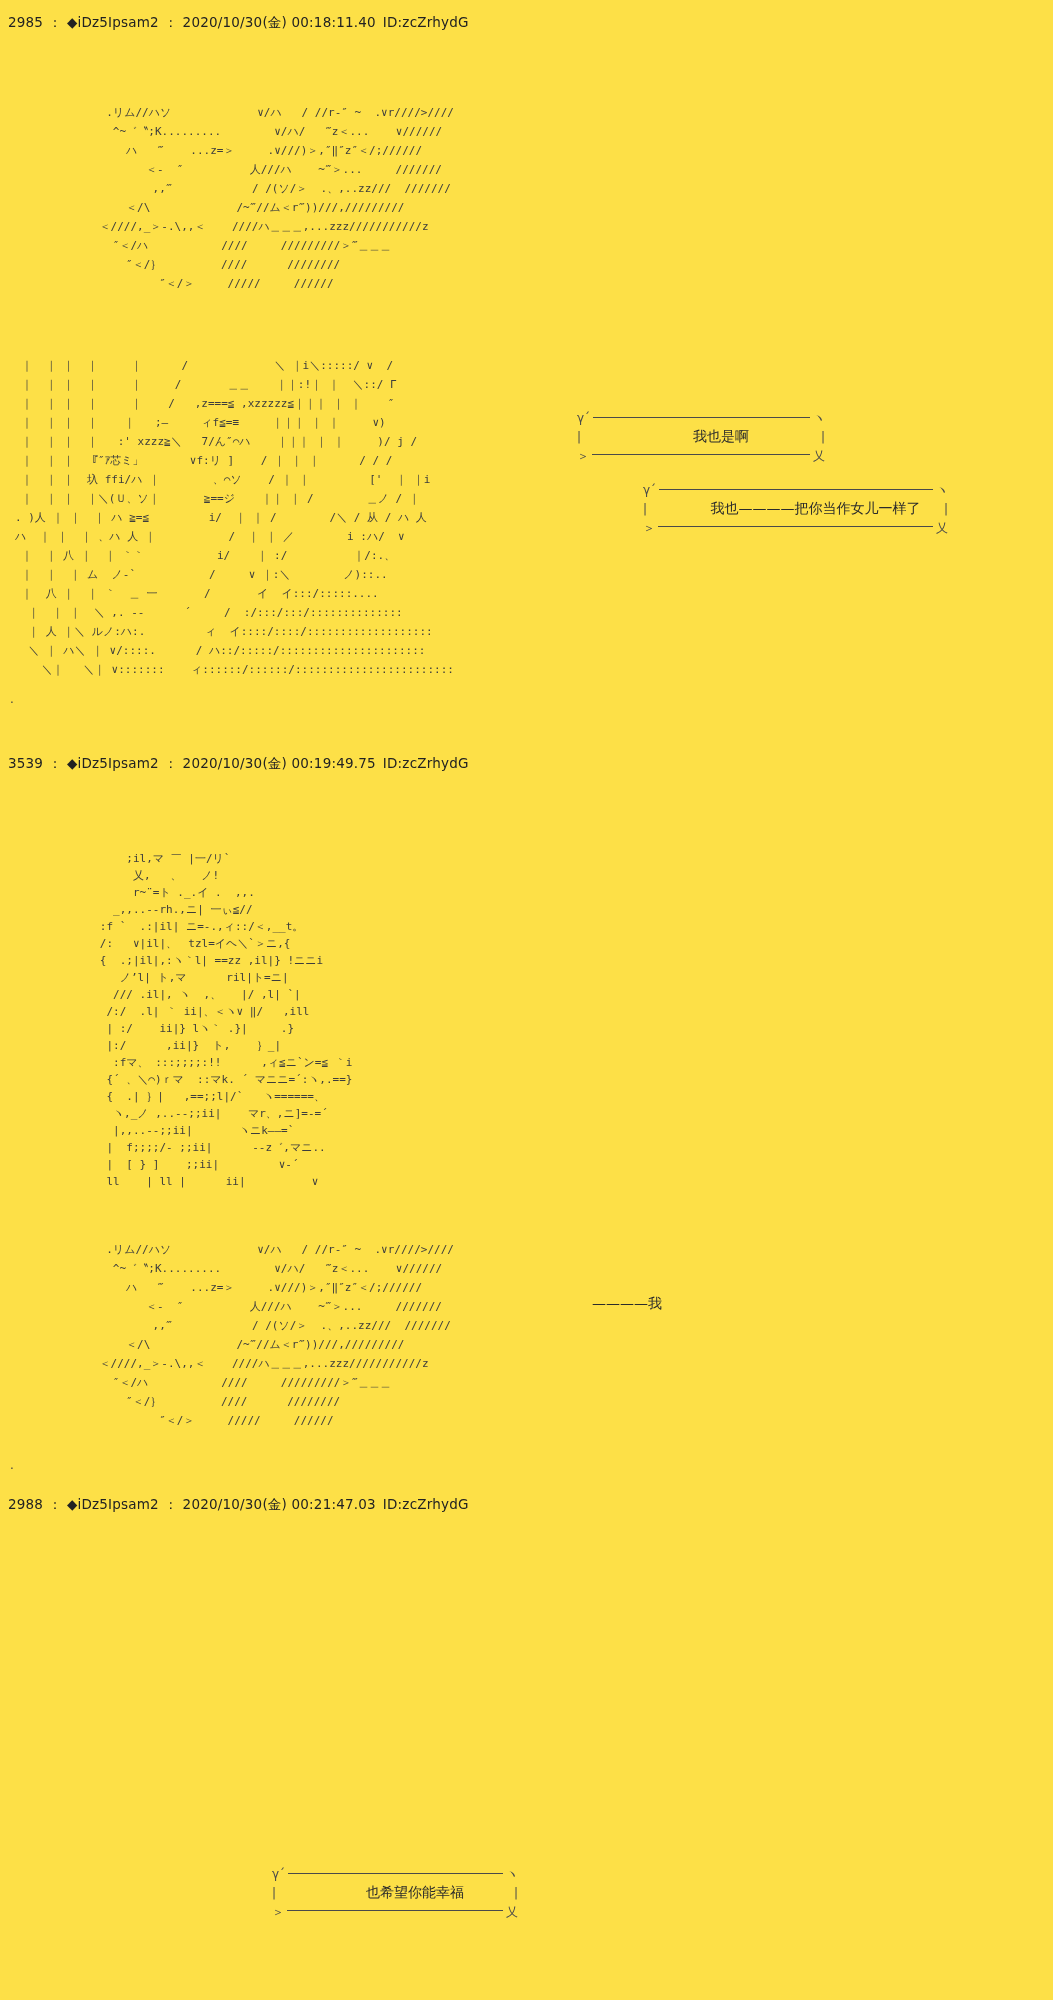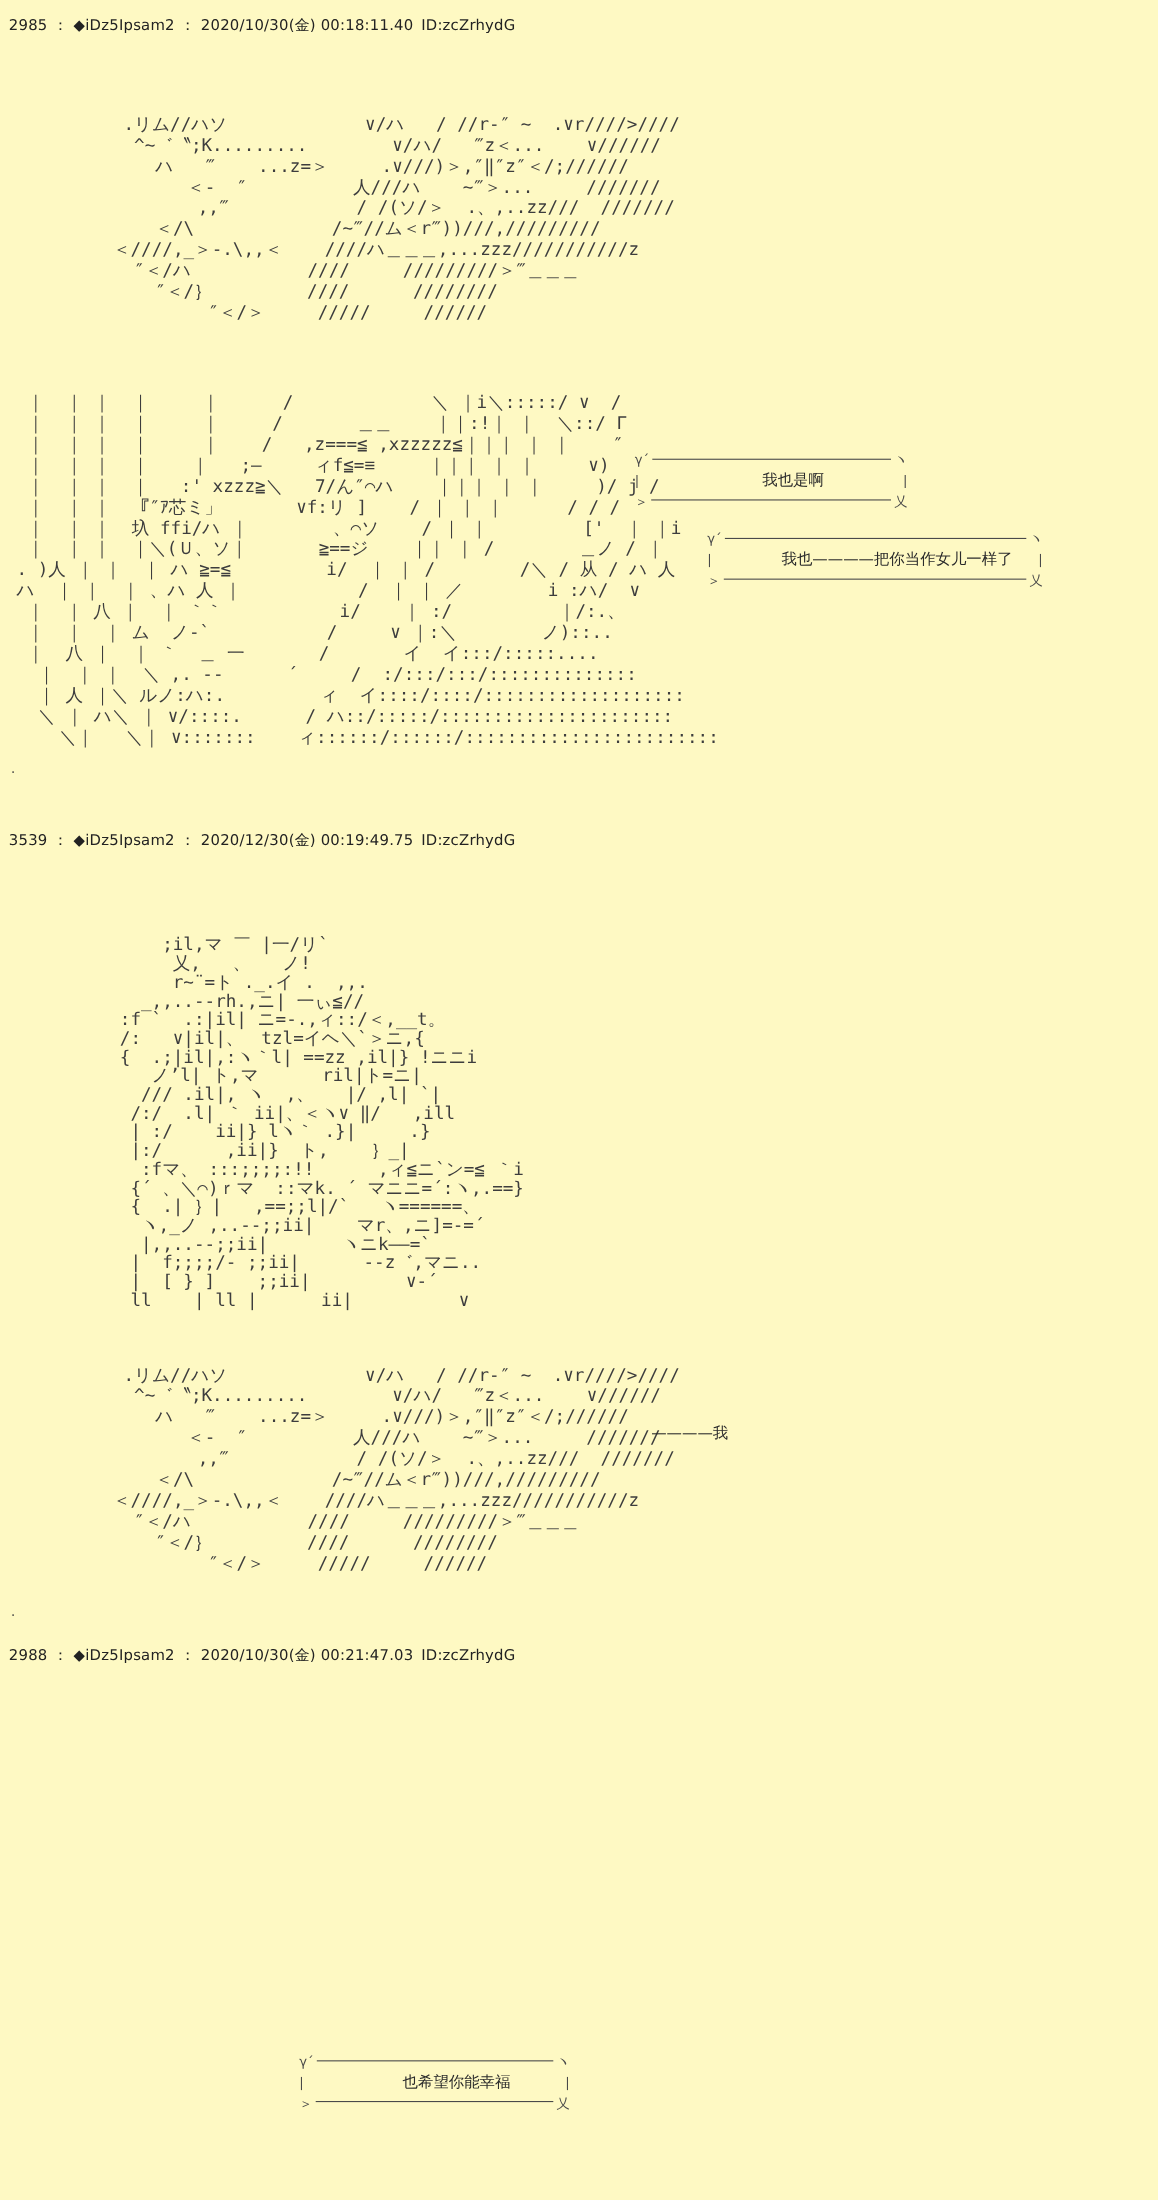--- a/index.html
+++ b/index.html
@@ -1,34 +1,34 @@
 <!DOCTYPE html>
 <html><head>
 <meta charset="utf-8">
 <style>
   html,body{margin:0;padding:0;background:#ffffff;}
   .page{
     position:relative;
     width:1053px;height:2000px;
-    background:#fef9c3;
+    background:#fde047;
     font-family:"DejaVu Sans","Liberation Sans",sans-serif;
     color:#2b2b2b;
     overflow:hidden;
   }
   .post-header{
     position:absolute;left:8px;
     font-size:13.5px;color:#222;
     white-space:nowrap;letter-spacing:0.2px;
   }
   .post-header .sep{margin:0 5px;}
   .post-header .uid{margin-left:7px;}
   .aa{
     position:absolute;margin:0;
     font-family:"DejaVu Sans Mono",monospace;
-    font-size:16px;color:#3d3d3d;
+    font-size:11px;color:#3d3d3d;
     white-space:pre;
   }
   .aa.portrait{line-height:19px;}
   .aa.scene{line-height:19px;}
   .aa.sitting{line-height:17px;}
   .dialogue{
     position:absolute;font-size:14px;color:#2b2b2b;
     line-height:20px;white-space:nowrap;
   }
   .dialogue .dline{margin-bottom:13px;}
@@ -122,21 +122,21 @@
     <div class="b-row b-bot">
       <span class="glyph">＞</span>
       <span class="line"></span>
       <span class="glyph">乂</span>
     </div>
   </div>
 
   <div class="dot-sep" style="top:692px">.</div>
 
   <div class="post-header" style="top:755px">
-    <span>3539</span><span class="sep">：</span><span>◆iDz5Ipsam2</span><span class="sep">：</span><span>2020/12/30(金) 00:19:49.75</span><span class="uid">ID:zcZrhydG</span>
+    <span>3539</span><span class="sep">：</span><span>◆iDz5Ipsam2</span><span class="sep">：</span><span>2020/10/30(金) 00:19:49.75</span><span class="uid">ID:zcZrhydG</span>
   </div>
 
   <pre class="aa sitting" style="left:80px;top:850px">       ;il,マ ￣ |一/リ`
         乂,   、   ノ!
         r~¨=ト ._.イ .  ,,.
      _,,..-‐rh.,ニ| 一ぃ≦//
    :f `  .:|il| ニ=-.,ィ::/＜,__t。
    /:   ∨|il|、ゞtzl=イヘ＼`＞ニ,{
    {  .;|il|,:ヽ｀l| ==zz ,il|} !ニニi
       ノ’l| ト,マ      ril|ト=ニ|

